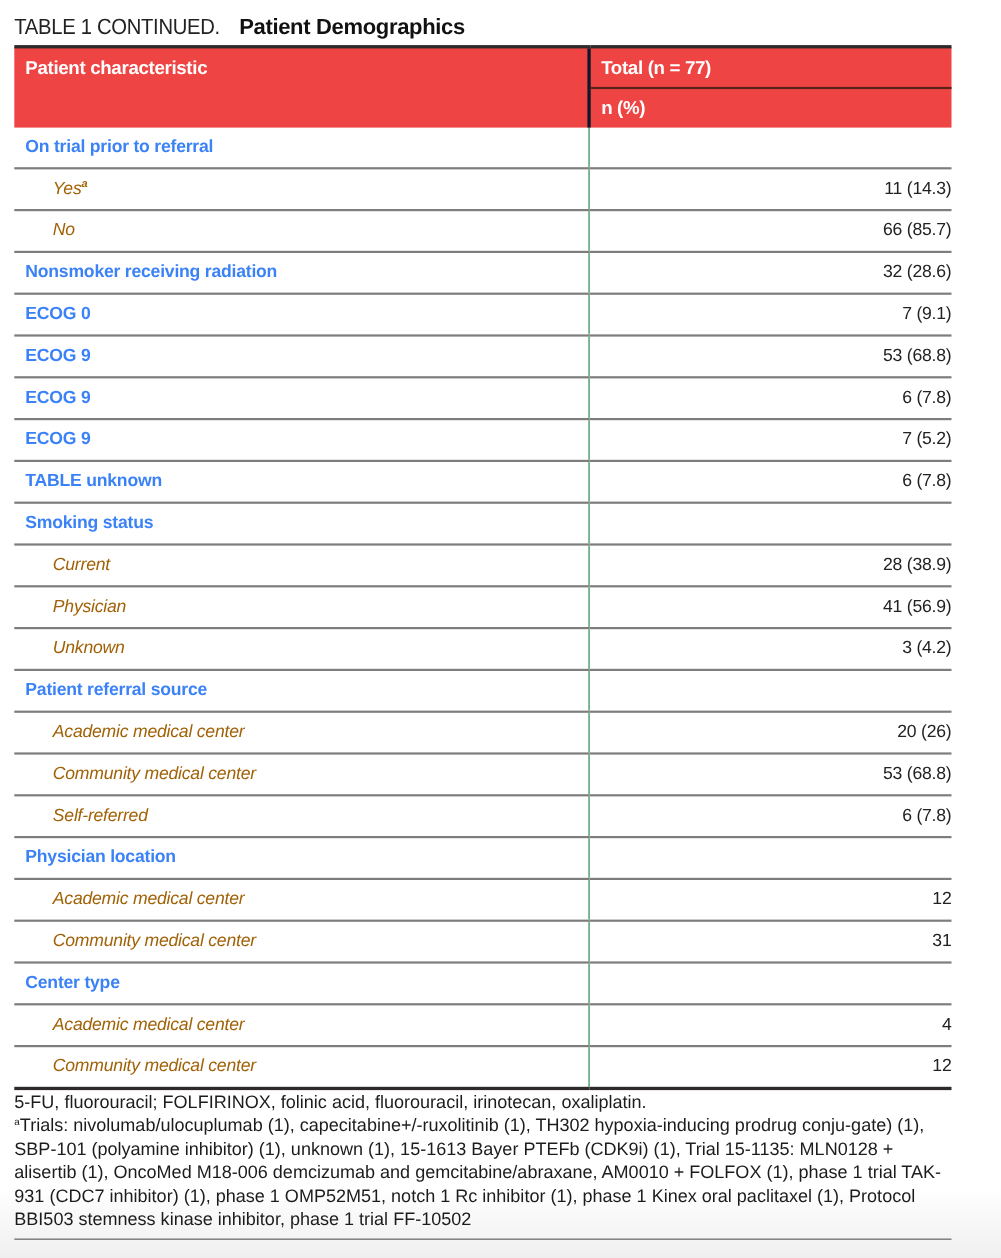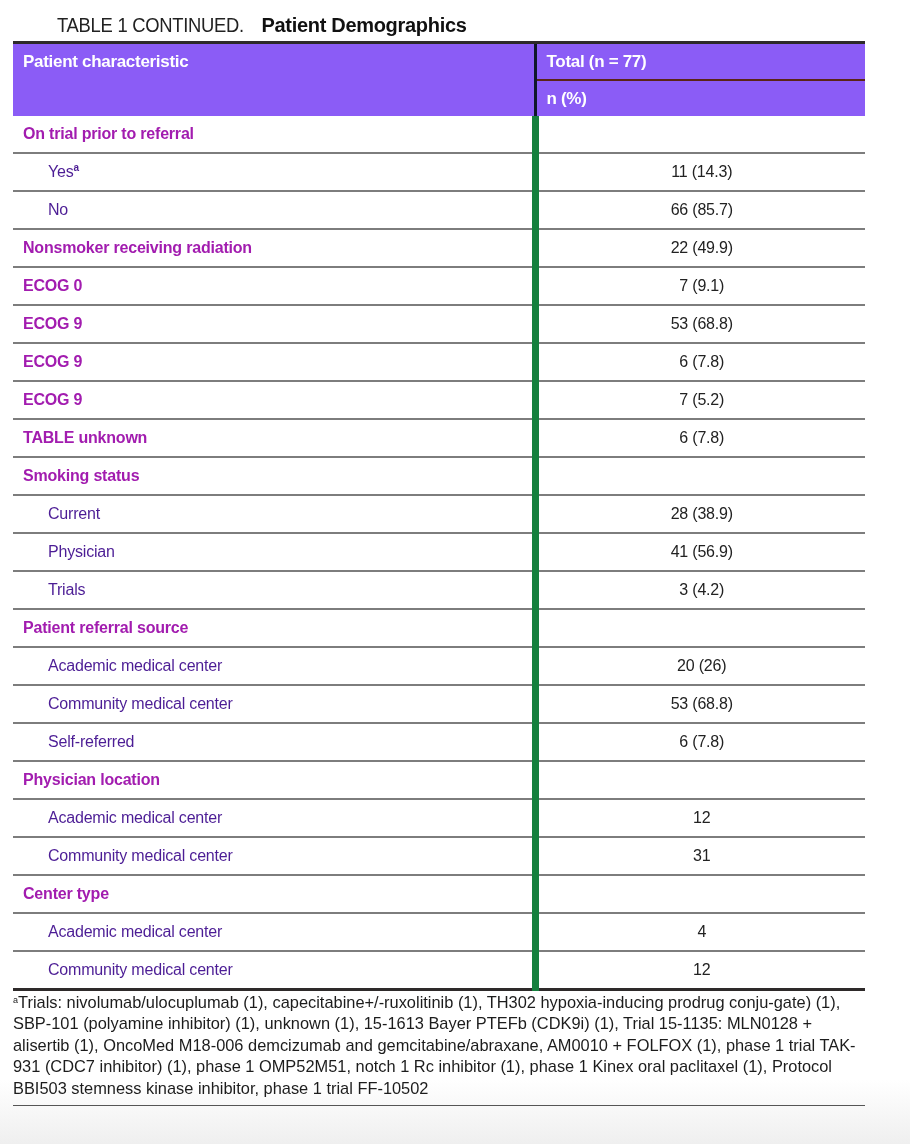--- a/index.html
+++ b/index.html
@@ -16,21 +16,20 @@
       position: relative;
     }
     .title {
       position: absolute;
       left: 13px;
       top: 12px;
       font-size: 20px;
       line-height: 26px;
       letter-spacing: -0.3px;
       white-space: nowrap;
-      margin-left: 44px;
     }
     .title .prefix {
       font-weight: normal;
       color: #222;
       transform: scaleX(0.92);
       display: inline-block;
       transform-origin: left;
     }
     .title .name {
       font-weight: bold;
@@ -41,21 +40,21 @@
       position: absolute;
       left: 13px;
       top: 41px;
       width: 852px;
       border-collapse: collapse;
       table-layout: fixed;
     }
     table.demo col.c1 { width: 522px; }
     table.demo col.c2 { width: 330px; }
     .hdr-row th {
-      background: #8b5cf6;
+      background: #ef4444;
       color: #ffffff;
       font-weight: bold;
       font-size: 17px;
       text-align: left;
       padding: 0 10px;
       height: 35px;
       vertical-align: middle;
       letter-spacing: -0.3px;
     }
     .hdr-row.first th {
@@ -73,37 +72,38 @@
     }
     tbody td {
       height: 36px;
       border-bottom: 2px solid #7d7d7d;
       font-size: 16px;
       padding: 0 10px;
       vertical-align: middle;
       letter-spacing: -0.2px;
     }
     tbody td.c2 {
-      border-left: 7px solid #15803d;
-      text-align: center;
+      border-left: 1px solid #15803d;
+      text-align: right;
       padding-right: 0;
       padding-left: 0;
     }
     tbody td.c2 span {
       display: inline-block;
       position: relative;
       left: -0px;
     }
     tbody tr.section td.c1 {
       font-weight: bold;
-      color: #a21caf;
+      color: #3b82f6;
     }
     tbody tr.sub td.c1 {
       padding-left: 35px;
-      color: #4c1d95;
+      color: #a16207;
+      font-style: italic;
     }
     tbody tr:last-child td {
       border-bottom: 3px solid #2e2a2a;
     }
     sup.fn {
       font-size: 10px;
       font-weight: bold;
       vertical-align: 6px;
       line-height: 0;
     }
@@ -157,21 +157,21 @@
       <tr class="sub">
         <td class="c1"><span>Yes</span><sup class="fn">a</sup></td>
         <td class="c2"><span>11 (14.3)</span></td>
       </tr>
       <tr class="sub">
         <td class="c1"><span>No</span></td>
         <td class="c2"><span>66 (85.7)</span></td>
       </tr>
       <tr class="section">
         <td class="c1"><span>Nonsmoker receiving radiation</span></td>
-        <td class="c2"><span>22 (49.9)</span></td>
+        <td class="c2"><span>32 (28.6)</span></td>
       </tr>
       <tr class="section">
         <td class="c1"><span>ECOG 0</span></td>
         <td class="c2"><span>7 (9.1)</span></td>
       </tr>
       <tr class="section">
         <td class="c1"><span>ECOG 9</span></td>
         <td class="c2"><span>53 (68.8)</span></td>
       </tr>
       <tr class="section">
@@ -192,21 +192,21 @@
       </tr>
       <tr class="sub">
         <td class="c1"><span>Current</span></td>
         <td class="c2"><span>28 (38.9)</span></td>
       </tr>
       <tr class="sub">
         <td class="c1"><span>Physician</span></td>
         <td class="c2"><span>41 (56.9)</span></td>
       </tr>
       <tr class="sub">
-        <td class="c1"><span>Trials</span></td>
+        <td class="c1"><span>Unknown</span></td>
         <td class="c2"><span>3 (4.2)</span></td>
       </tr>
       <tr class="section">
         <td class="c1"><span>Patient referral source</span></td>
         <td class="c2"><span></span></td>
       </tr>
       <tr class="sub">
         <td class="c1"><span>Academic medical center</span></td>
         <td class="c2"><span>20 (26)</span></td>
       </tr>
@@ -239,14 +239,15 @@
         <td class="c2"><span>4</span></td>
       </tr>
       <tr class="sub">
         <td class="c1"><span>Community medical center</span></td>
         <td class="c2"><span>12</span></td>
       </tr>
     </tbody>
 </table>
 
 <div class="footnotes">
+  <p>5-FU, fluorouracil; FOLFIRINOX, folinic acid, fluorouracil, irinotecan, oxaliplatin.</p>
   <p><sup>a</sup><span>Trials: nivolumab/ulocuplumab (1), capecitabine+/-ruxolitinib (1), TH302 hypoxia-inducing prodrug conju-gate) (1), SBP-101 (polyamine inhibitor) (1), unknown (1), 15-1613 Bayer PTEFb (CDK9i) (1), Trial 15-1135: MLN0128 + alisertib (1), OncoMed M18-006 demcizumab and gemcitabine/abraxane, AM0010 + FOLFOX (1), phase 1 trial TAK-931 (CDC7 inhibitor) (1), phase 1 OMP52M51, notch 1 Rc inhibitor (1), phase 1 Kinex oral paclitaxel (1), Protocol BBI503 stemness kinase inhibitor, phase 1 trial FF-10502</span></p>
 </div>
 
 </body></html>

